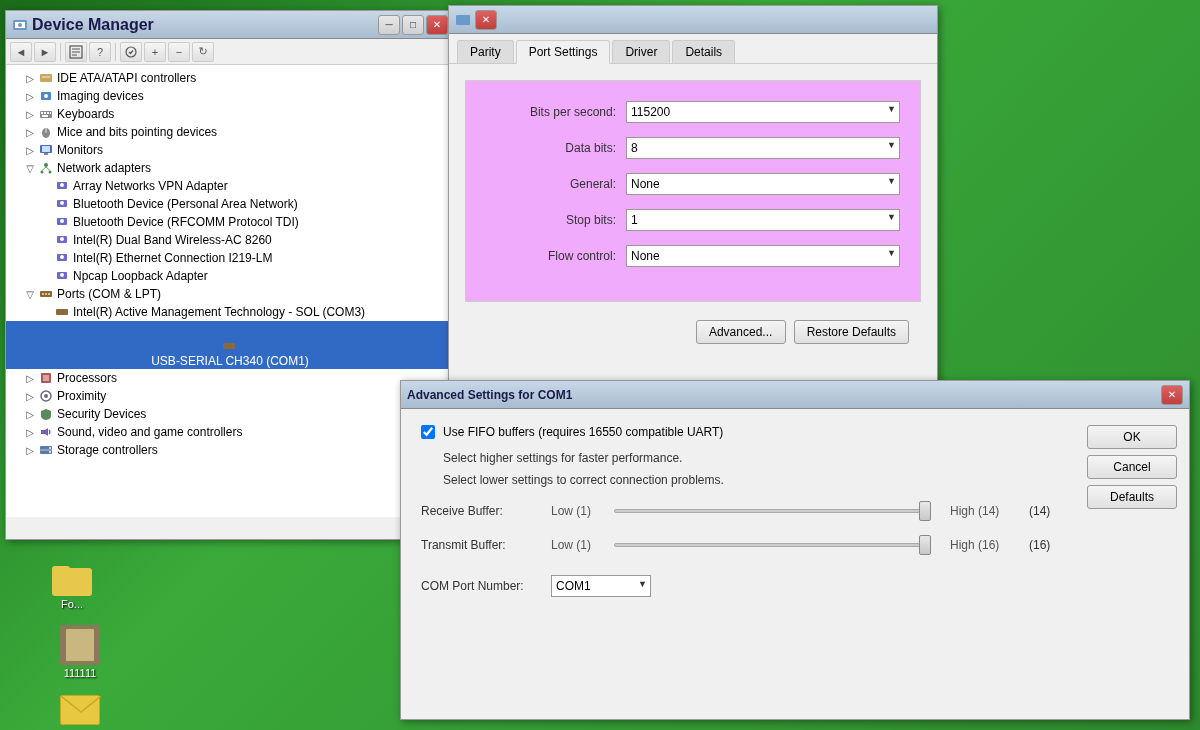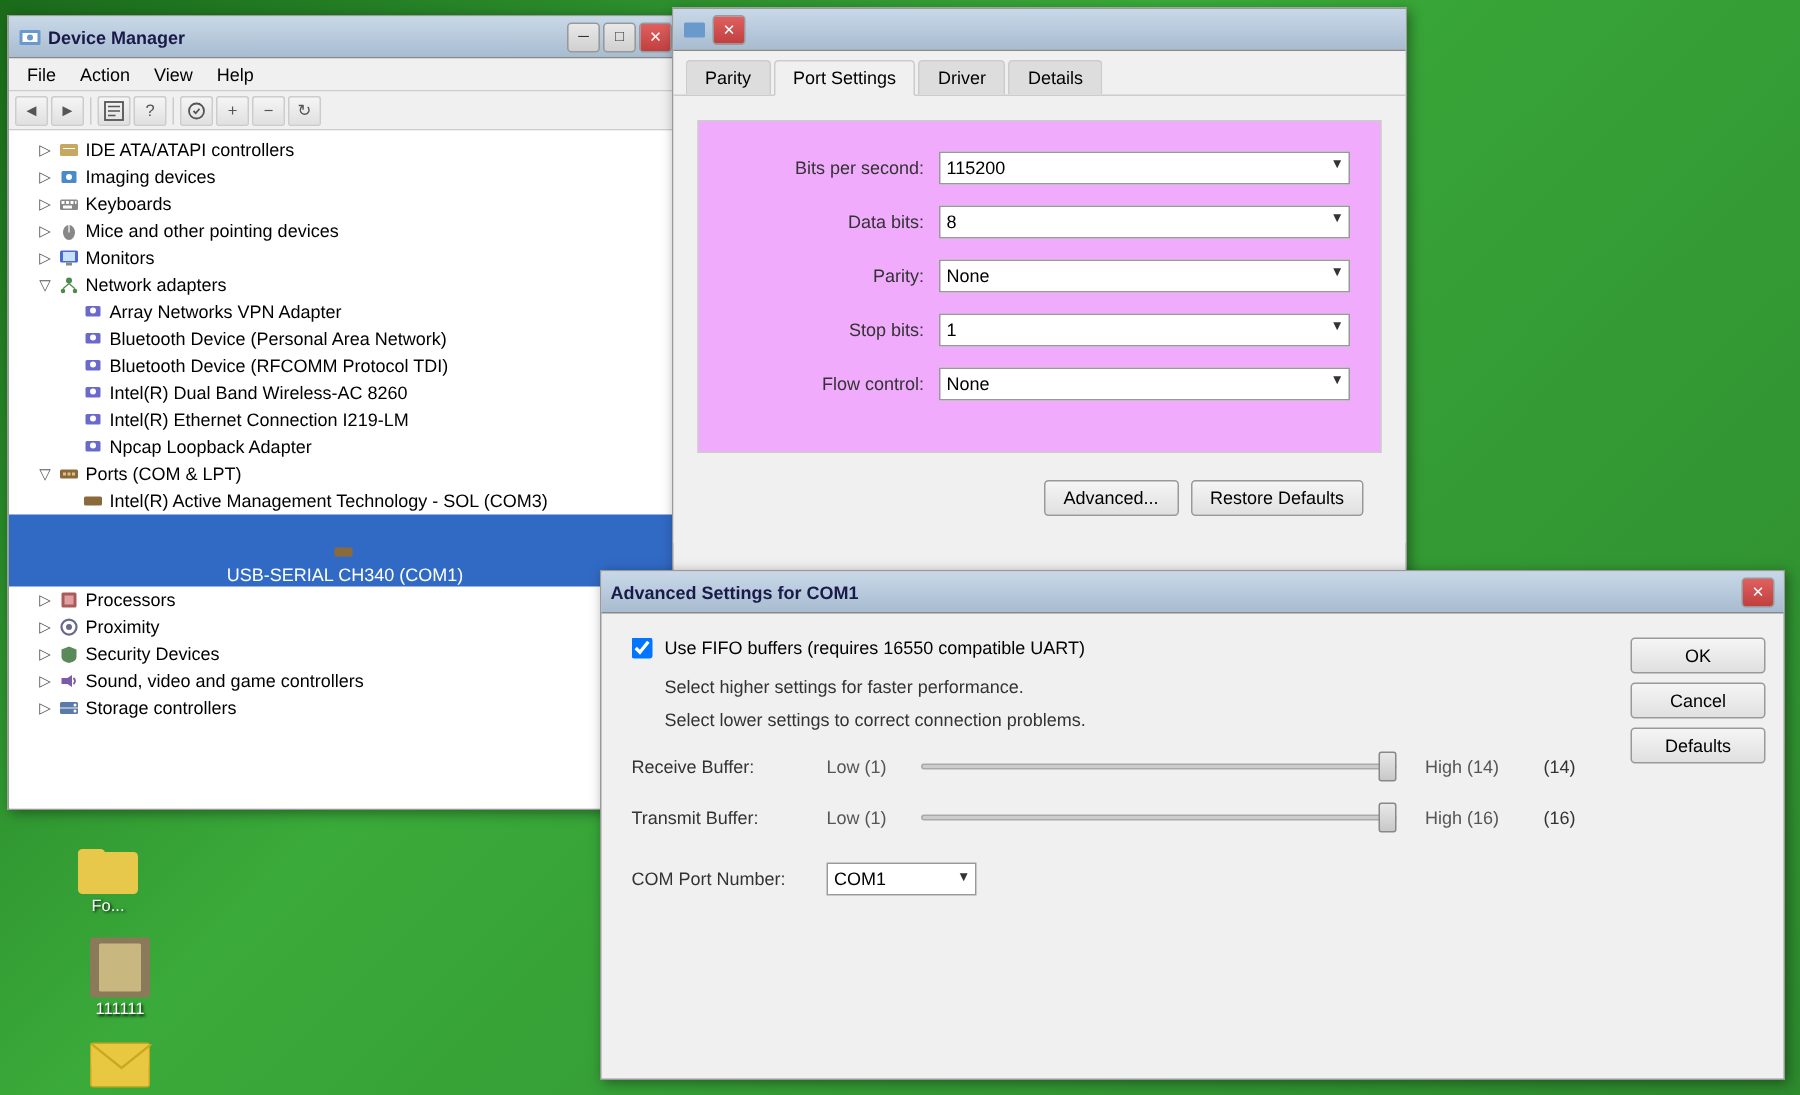--- a/index.html
+++ b/index.html
@@ -46,21 +46,21 @@
       height: 28px;
       background: linear-gradient(to bottom, #c8d8e8 0%, #a8bcd0 100%);
       border-bottom: 1px solid #888;
       display: flex;
       align-items: center;
       padding: 0 6px;
       user-select: none;
     }
     .window-titlebar .title-text {
       flex: 1;
-      font-size: 12px;
+      font-size: 16px;
       font-weight: bold;
       color: #1a1a4a;
     }
     .window-controls {
       display: flex;
       gap: 2px;
     }
     .win-btn {
       width: 22px;
       height: 20px;
@@ -439,26 +439,20 @@
       <circle cx="8" cy="8" r="2" fill="#6a9acc"></circle>
     </svg>
     <span class="title-text">Device Manager</span>
     <div class="window-controls">
       <div class="win-btn">─</div>
       <div class="win-btn">□</div>
       <div class="win-btn close">✕</div>
     </div>
   </div>
 
-  <div class="menubar">
-    <span class="menubar-item">File</span>
-    <span class="menubar-item">Action</span>
-    <span class="menubar-item">View</span>
-    <span class="menubar-item">Help</span>
-  </div>
 
   <div class="toolbar">
     <div class="toolbar-btn">◄</div>
     <div class="toolbar-btn">►</div>
     <div class="toolbar-separator"></div>
     <div class="toolbar-btn">
       <svg width="14" height="14" viewBox="0 0 14 14">
           <rect x="1" y="1" width="12" height="12" fill="none" stroke="#555" stroke-width="1.2"></rect>
           <line x1="3" y1="4" x2="11" y2="4" stroke="#555" stroke-width="1"></line>
           <line x1="3" y1="7" x2="11" y2="7" stroke="#555" stroke-width="1"></line>
@@ -522,21 +516,21 @@
 
     <div class="tree-item">
       <span class="tree-indent"></span>
       <span class="tree-expander">▷</span>
       <span class="tree-icon">
         <svg width="14" height="14" viewBox="0 0 14 14">
             <ellipse cx="7" cy="8" rx="4" ry="5" fill="#888"></ellipse>
             <line x1="7" y1="3" x2="7" y2="8" stroke="white" stroke-width="0.8"></line>
           </svg>
       </span>
-      <span class="tree-label">Mice and other pointing devices</span>
+      <span class="tree-label">Mice and bits pointing devices</span>
     </div>
 
     <div class="tree-item">
       <span class="tree-indent"></span>
       <span class="tree-expander">▷</span>
       <span class="tree-icon">
         <svg width="14" height="14" viewBox="0 0 14 14">
             <rect x="1" y="2" width="12" height="8" fill="#4a6acc" rx="1"></rect>
             <rect x="3" y="3" width="8" height="6" fill="#c8e0ff"></rect>
             <rect x="5" y="10" width="4" height="2" fill="#888"></rect>
@@ -768,21 +762,21 @@
         <div class="select-wrapper">
           <select>
             <option>8</option>
             <option>7</option>
             <option>6</option>
             <option>5</option>
           </select>
         </div>
       </div>
       <div class="form-row">
-        <span class="form-label">Parity:</span>
+        <span class="form-label">General:</span>
         <div class="select-wrapper">
           <select>
             <option>None</option>
             <option>Odd</option>
             <option>Even</option>
           </select>
         </div>
       </div>
       <div class="form-row">
         <span class="form-label">Stop bits:</span>

